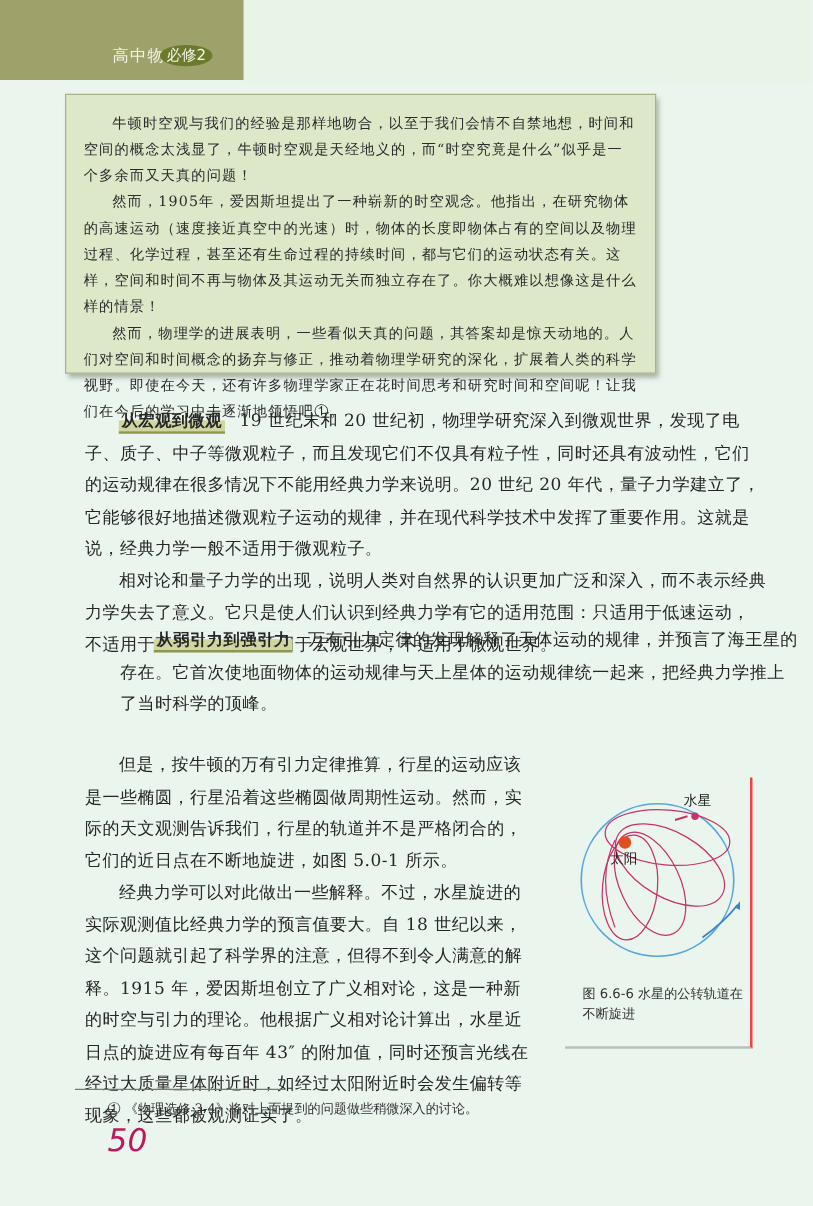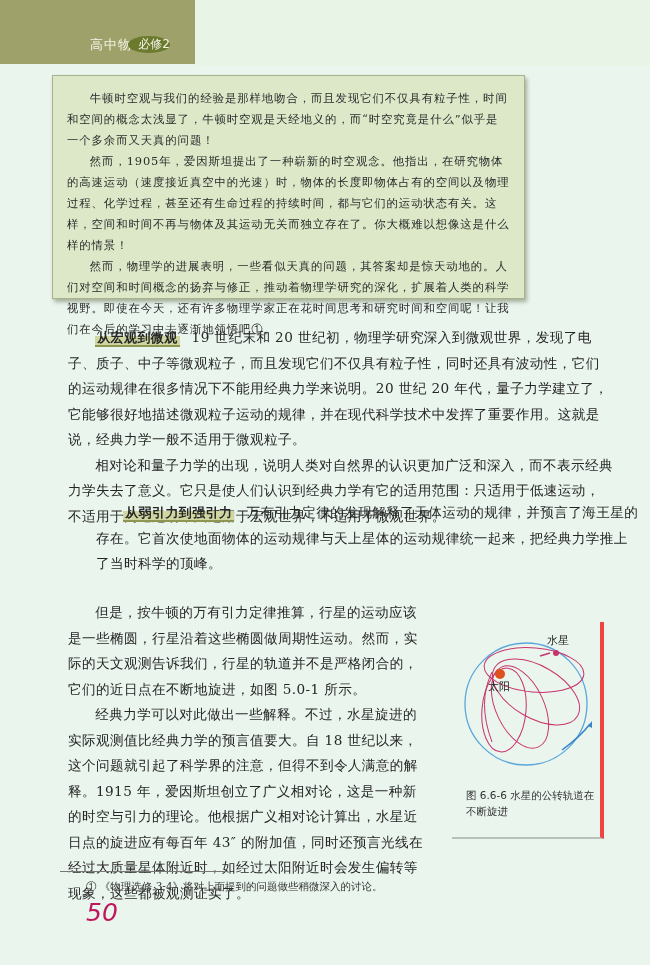--- a/index.html
+++ b/index.html
@@ -13,21 +13,21 @@
     position: absolute; left: 0; top: 0; width: 195px; height: 64px;
     background: #9ea26a;
   }
   .header-title {
     position: absolute; left: 90px; top: 36px; font-size: 13px; color: #f3f3e6;
     font-family: "DejaVu Sans", sans-serif; letter-spacing: 1px;
   }
   .header-badge {
     position: absolute; left: 128px; top: 36px; width: 42px; height: 17px;
     background: #6b7a2c; border-radius: 50%; color: #f3f3e6; font-size: 12px;
-    text-align: right; line-height: 17px; font-family: "DejaVu Sans", sans-serif;
+    text-align: center; line-height: 17px; font-family: "DejaVu Sans", sans-serif;
   }
   .header-right {
     position: absolute; left: 195px; top: 0; width: 455px; height: 66px; background: #e8f5e6;
   }
   .box {
     position: absolute; left: 52px; top: 75px; width: 443px; height: 210px;
     background: #dce8c8; border: 1px solid #a9b28a;
     box-shadow: 2px 3px 4px rgba(80,90,60,0.45);
     padding: 12px 14px 0 14px; box-sizing: content-box;
   }
@@ -41,21 +41,21 @@
     color: #262626;
   }
   .sec-head {
     font-family: "DejaVu Sans", sans-serif; font-weight: bold; font-size: 13px;
     background: linear-gradient(to bottom, transparent 40%, #cfd6a0 40%);
     border-bottom: 2px solid #8e9650; padding: 0 2px; margin-right: 12px;
   }
   .narrow p { width: 362px; }
   .figure {
     position: absolute; left: 452px; top: 622px; width: 148px; height: 215px;
-    border-right: 4px solid #ef4444; border-bottom: 2px solid #b9c0bc;
+    border-right: 2px solid #ef4444; border-bottom: 2px solid #b9c0bc;
   }
   .fig-caption {
     position: absolute; left: 14px; top: 165px; width: 132px;
     font-size: 10.5px; line-height: 16px; color: #333; font-family: "DejaVu Sans", sans-serif;
   }
   .footnote-rule {
     position: absolute; left: 60px; top: 871px; width: 168px; border-top: 1px solid #777;
   }
   .footnote {
     position: absolute; left: 86px; top: 880px; font-size: 10.5px; color: #333;
@@ -67,21 +67,21 @@
 </style>
 </head>
 <body>
 
 <div class="header-band"></div>
 <div class="header-right"></div>
 <div class="header-title">高中物理</div>
 <div class="header-badge">必修2</div>
 
 <div class="box">
-  <p>牛顿时空观与我们的经验是那样地吻合，而且发现它们不仅具有粒子性，时间和空间的概念太浅显了，牛顿时空观是天经地义的，而“时空究竟是什么”似乎是一个多余而又天真的问题！</p>
+  <p>牛顿时空观与我们的经验是那样地吻合，以至于我们会情不自禁地想，时间和空间的概念太浅显了，牛顿时空观是天经地义的，而“时空究竟是什么”似乎是一个多余而又天真的问题！</p>
   <p>然而，1905年，爱因斯坦提出了一种崭新的时空观念。他指出，在研究物体的高速运动（速度接近真空中的光速）时，物体的长度即物体占有的空间以及物理过程、化学过程，甚至还有生命过程的持续时间，都与它们的运动状态有关。这样，空间和时间不再与物体及其运动无关而独立存在了。你大概难以想像这是什么样的情景！</p>
   <p>然而，物理学的进展表明，一些看似天真的问题，其答案却是惊天动地的。人们对空间和时间概念的扬弃与修正，推动着物理学研究的深化，扩展着人类的科学视野。即使在今天，还有许多物理学家正在花时间思考和研究时间和空间呢！让我们在今后的学习中去逐渐地领悟吧①。</p>
 </div>
 
 <div class="main" style="top:325px;">
   <p><span class="sec-head">从宏观到微观</span><span>19 世纪末和 20 世纪初，物理学研究深入到微观世界，发现了电子、质子、中子等微观粒子，而且发现它们不仅具有粒子性，同时还具有波动性，它们的运动规律在很多情况下不能用经典力学来说明。20 世纪 20 年代，量子力学建立了，它能够很好地描述微观粒子运动的规律，并在现代科学技术中发挥了重要作用。这就是说，经典力学一般不适用于微观粒子。</span></p>
   <p>相对论和量子力学的出现，说明人类对自然界的认识更加广泛和深入，而不表示经典力学失去了意义。它只是使人们认识到经典力学有它的适用范围：只适用于低速运动，不适用于高速运动；只适用于宏观世界，不适用于微观世界。</p>
 </div>
 
 <div class="main" style="top:500px;margin-left:28px;">

